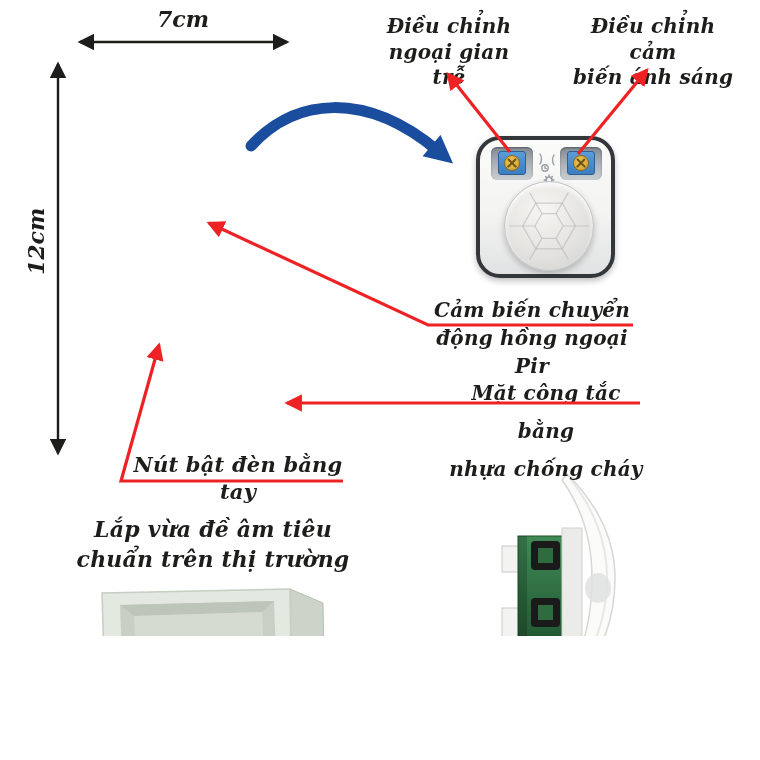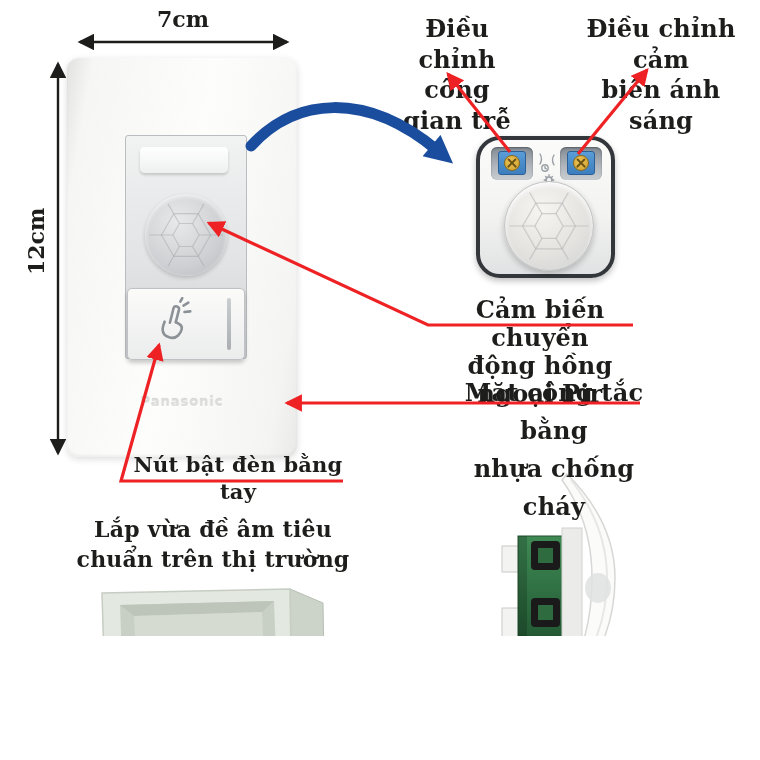--- a/index.html
+++ b/index.html
@@ -1,20 +1,20 @@
 <!DOCTYPE html>
 <html><head>
 <meta charset="utf-8">
 <style>
   html,body{margin:0;padding:0;background:#ffffff;}
   #canvas{position:relative;width:760px;height:636px;background:#ffffff;overflow:hidden;
-          font-family:"DejaVu Serif","Liberation Serif",serif;color:#1d1d1b;}
+          font-family:"DejaVu Serif","Liberation Serif",serif;color:#1d1d1b;font-style:italic;}
   .abs{position:absolute;}
   .lbl{font-weight:700;text-align:center;line-height:1.28;letter-spacing:0.2px;}
-  .lbl-20{font-size:24px;margin-left:8px;}
+  .lbl-20{font-size:20px;}
   .lbl-21{font-size:21px;}
 
   
   .switch-plate{left:67px;top:58px;width:230px;height:399px;border-radius:12px;
     background:linear-gradient(100deg,#e2e2e0 0%,#f6f6f4 9%,#fdfdfc 50%,#f4f4f2 90%,#e9e9e7 100%);
     box-shadow:0 2px 7px rgba(0,0,0,.14), inset 0 -2px 3px rgba(0,0,0,.05);}
   .module-panel{left:58px;top:77px;width:120px;height:222px;
     background:linear-gradient(180deg,#f1f2f2 0%,#e2e4e5 55%,#cfd2d5 100%);
     border:1px solid #babdc0;border-radius:3px;}
   .module-window{left:14px;top:11px;width:88px;height:26px;border-radius:5px;
@@ -82,46 +82,20 @@
   .overlay{left:0;top:0;width:760px;height:760px;pointer-events:none;}
 </style>
 </head>
 <body>
 
 <div id="canvas">
 
   <div class="abs dim dim-7">7cm</div>
   <div class="abs dim dim-12">12cm</div>
 
-  <div class="abs switch-plate">
-    <div class="abs module-panel">
-      <div class="abs module-window"></div>
-      <div class="abs dome dome-switch">
-        <svg class="facets" viewBox="0 0 100 100">
-          <g fill="none" stroke="#9da1a5" stroke-opacity="0.45" stroke-width="1.4" stroke-linejoin="round">
-            <polygon points="66,50 58,64 42,64 34,50 42,36 58,36"></polygon>
-            <polygon points="80,50 65,76 35,76 20,50 35,24 65,24"></polygon>
-            <path d="M66,50 L80,50 M58,64 L65,76 M42,64 L35,76 M34,50 L20,50 M42,36 L35,24 M58,36 L65,24"></path>
-            <path d="M80,50 L95,50 M65,76 L72,88 M35,76 L28,88 M20,50 L5,50 M35,24 L28,12 M65,24 L72,12"></path>
-          </g>
-        </svg>
-      </div>
-    </div>
-    <div class="abs push-button">
-      <svg class="abs" style="left:22px;top:7px;transform:rotate(14deg);" width="50" height="54" viewBox="0 0 50 54">
-        <g fill="none" stroke="#8b9196" stroke-width="2.6" stroke-linecap="round" stroke-linejoin="round">
-          <path d="M20 28 V13 c0 -3.4 5.6 -3.4 5.6 0 V26"></path>
-          <path d="M25.6 26 c4 .4 7.4 1.8 7.4 5.4 0 2.6 -.6 5 -2 7 -1.6 2.6 -4.2 4 -7.6 4 -4.8 0 -8.2 -2.6 -9 -6.8 -.4 -2.4 -.2 -5 .2 -7.4"></path>
-          <path d="M29 8 L33 4 M31.5 14 L37 12 M25 5 L26 1"></path>
-        </g>
-      </svg>
-      <div class="abs btn-indicator"></div>
-    </div>
-    <div class="abs brand">Panasonic</div>
-  </div>
 
   <div class="abs closeup">
     <div class="abs slot slot-left">
       <div class="abs pot">
         <div class="abs screw"></div>
       </div>
     </div>
     <div class="abs slot slot-right">
       <div class="abs pot">
         <div class="abs screw"></div>
@@ -184,21 +158,21 @@
     <rect x="33" y="136" width="29" height="29" rx="4" fill="#1a1a1a"></rect>
     <rect x="40" y="143" width="15" height="15" fill="#2e6b3f"></rect>
     <rect x="64" y="66" width="20" height="120" fill="#ebebe9" stroke="#d2d2d0"></rect>
     <path d="M69 12 Q117 60 117 116 Q117 175 80 221 Q71 222 72 214 Q94 170 94 116 Q94 60 64 18 Z" fill="#fbfbfa" stroke="#d7d7d5" stroke-width="1.5"></path>
     <path d="M73 18 Q109 64 109 116 Q109 170 77 215" fill="none" stroke="#e7e7e5" stroke-width="2"></path>
     <ellipse cx="100" cy="126" rx="13" ry="15" fill="#dfe0e1" opacity="0.85"></ellipse>
   </svg>
 
   <div class="abs lbl lbl-20 ann-delay">
     <span>Điều chỉnh</span><br>
-    <span>công gian trễ</span>
+    <span>ngoại gian trễ</span>
   </div>
   <div class="abs lbl lbl-20 ann-pir">
     <span>Cảm biến chuyển</span><br>
     <span>động hồng ngoại Pir</span>
   </div>
   <div class="abs lbl lbl-20 ann-light">
     <span>Điều chỉnh cảm</span><br>
     <span>biến ánh sáng</span>
   </div>
   <div class="abs lbl lbl-20 ann-plate">

